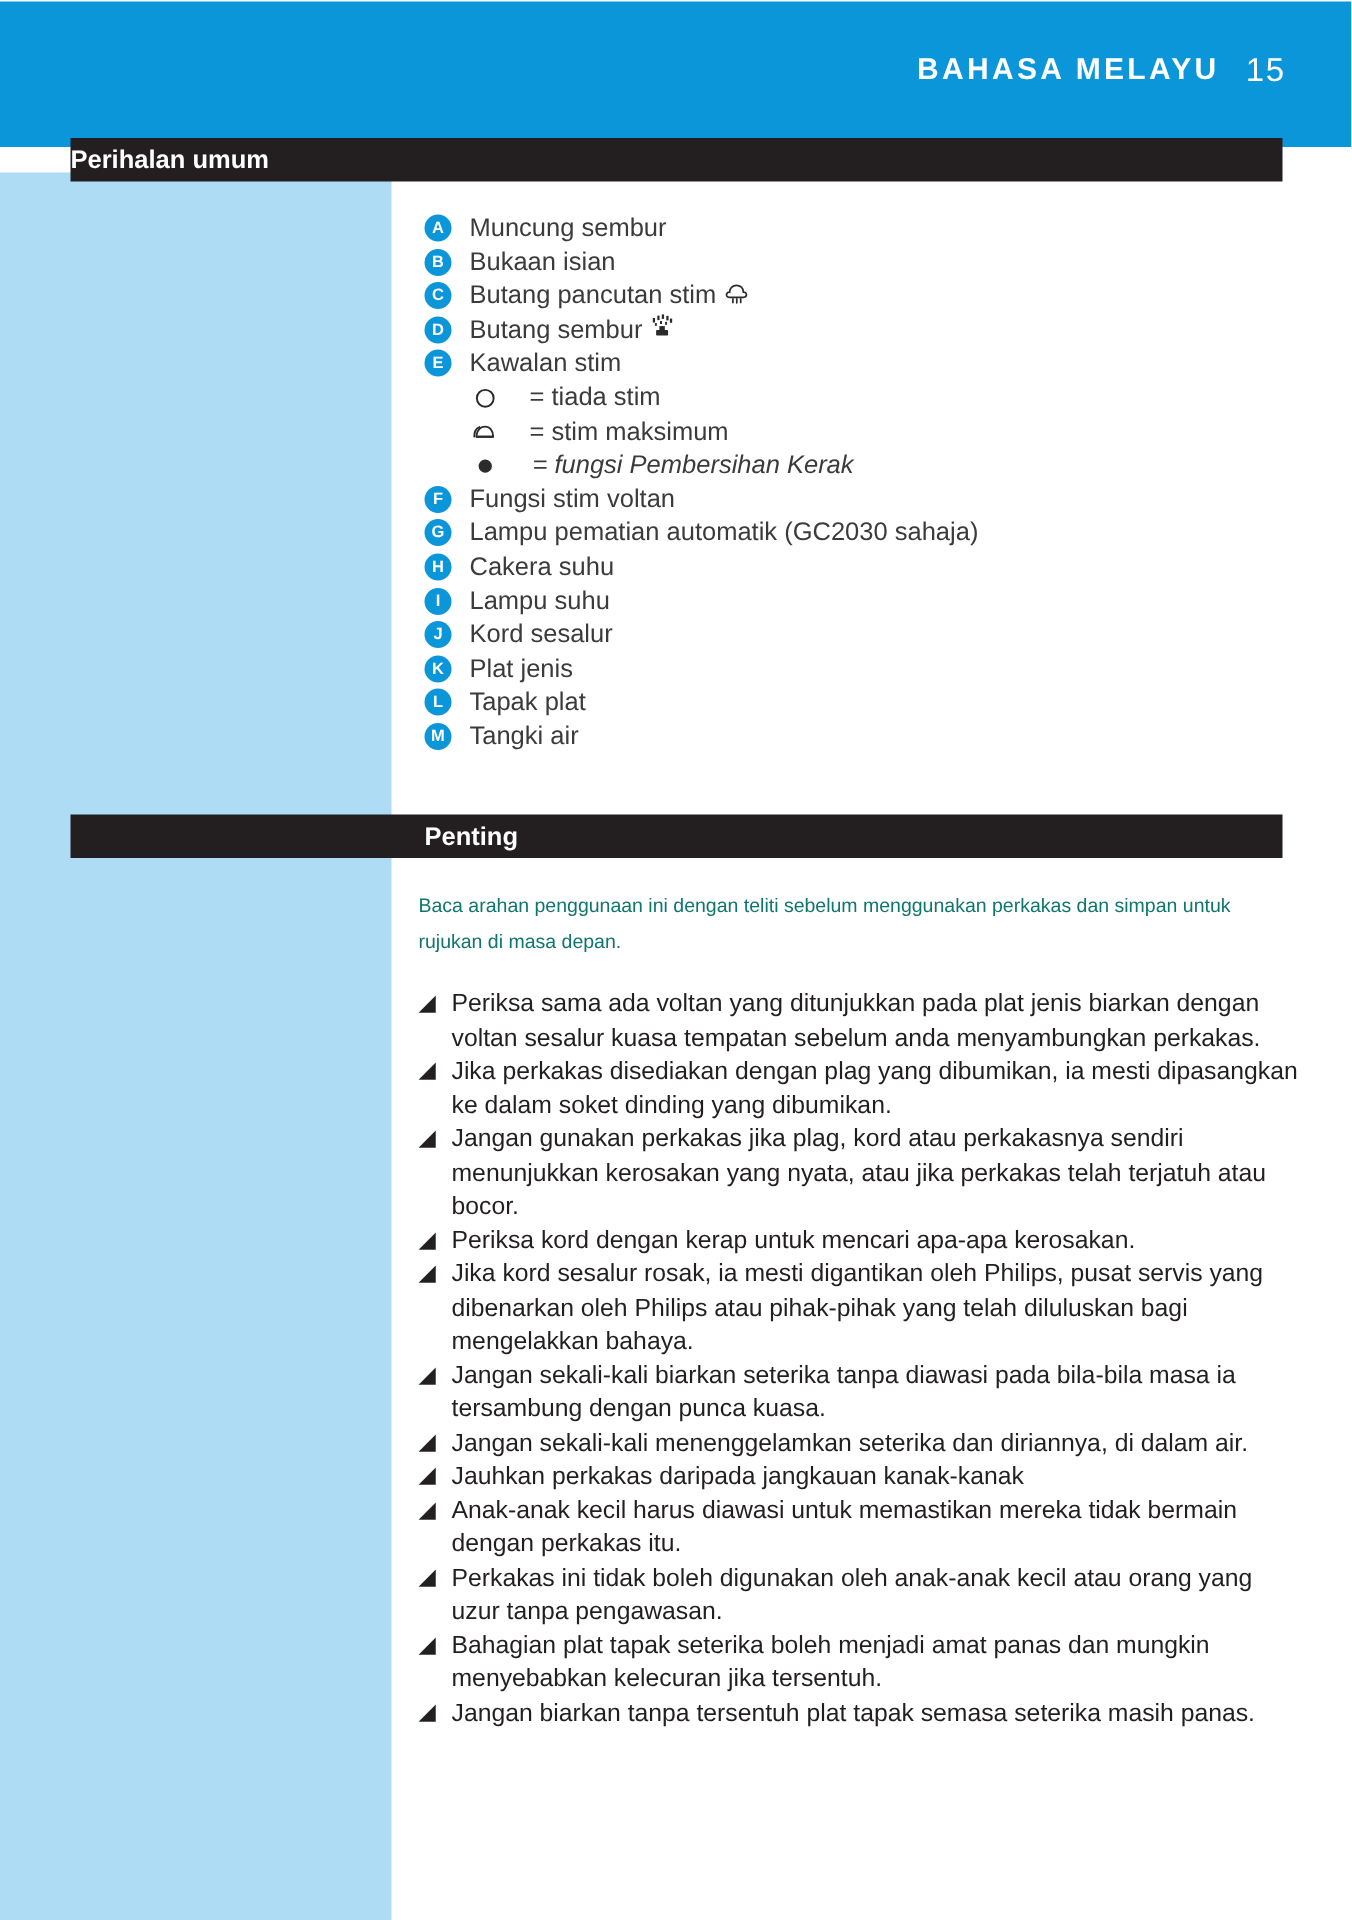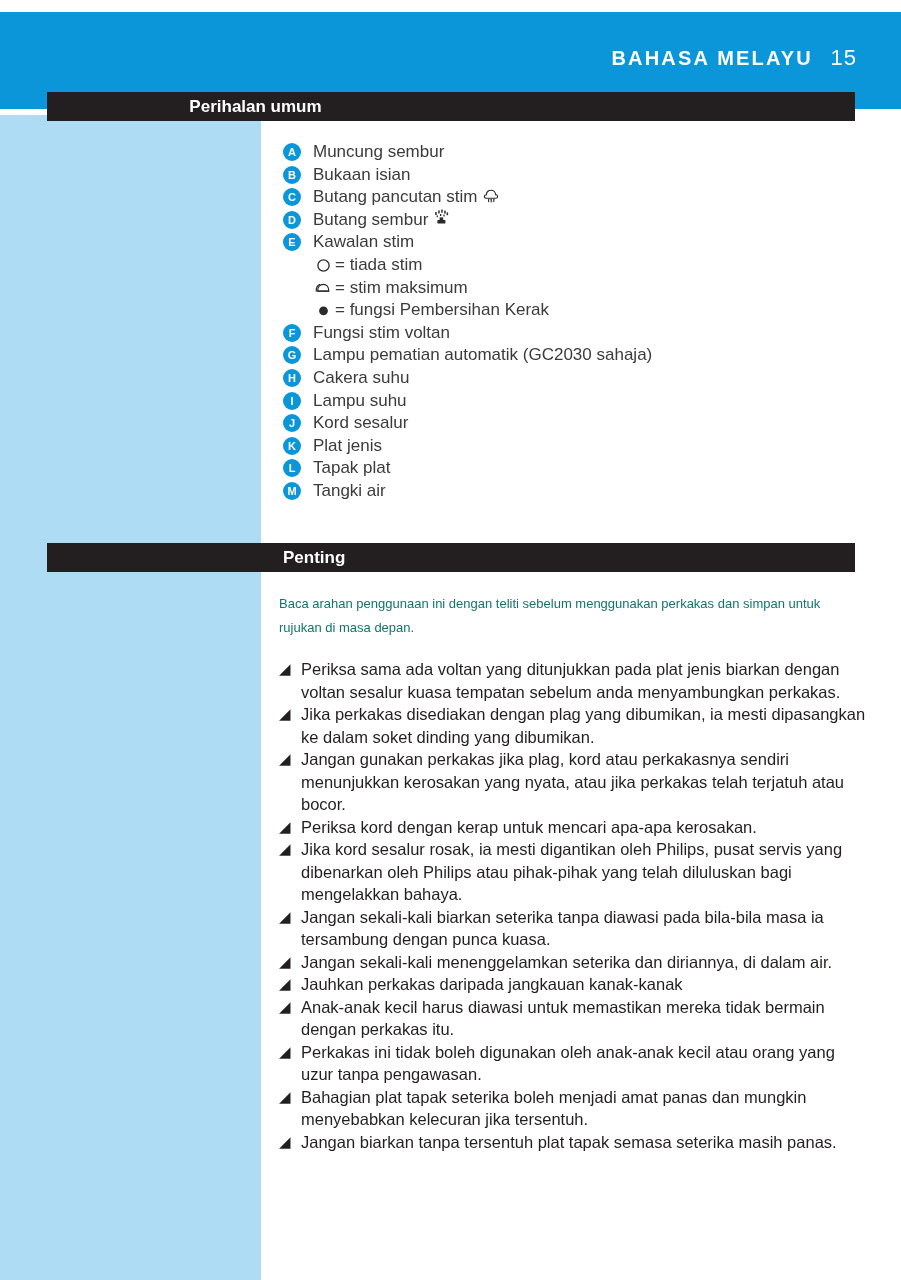--- a/index.html
+++ b/index.html
@@ -6,21 +6,21 @@
   html, body {
     width:901px; height:1280px;
     background:#ffffff;
     font-family:"Liberation Sans", sans-serif;
     overflow:hidden;
   }
   .page { position:relative; width:901px; height:1280px; background:#fff; }
 
   
   .header-band {
-    position:absolute; left:0; top:12px; width:901px; height:97px;
+    position:absolute; left:0; top:1px; width:901px; height:97px;
     background:#0b96d9;
   }
   .header-title {
     position:absolute; right:88px; top:46px;
     transform:translateY(-50%);
     color:#ffffff;
     font-size:20px; font-weight:bold; letter-spacing:2.2px;
   }
   .header-page {
     position:absolute; right:44px; top:46px;
@@ -37,21 +37,21 @@
   
   .bar {
     position:absolute; left:47px; width:808px; height:29px;
     background:#231f20;
   }
   .bar-label {
     position:absolute; top:50%; transform:translateY(-50%);
     color:#ffffff; font-size:17px; font-weight:bold;
   }
   #bar-umum { top:92px; }
-  #bar-umum .bar-label { left:0; width:417px; text-align:center; }
+  #bar-umum .bar-label { left:0; width:417px; text-align:left; }
   #bar-penting { top:543px; }
   #bar-penting .bar-label { left:236px; }
 
   
   .parts-list { position:absolute; left:283px; top:141px; width:600px; }
   .part-row {
     display:flex; align-items:flex-start;
     height:22.6px;
   }
   .badge {
@@ -71,21 +71,21 @@
   
   .sub-row {
     display:flex; align-items:center;
     height:22.6px; padding-left:30px;
     font-size:17px; color:#3b3b3b;
   }
   .sym {
     display:inline-flex; align-items:center; justify-content:center;
     width:20px; height:18px; flex:0 0 auto;
   }
-  .sub-text { margin-left:2px; white-space:nowrap; }
+  .sub-text { margin-left:20px; white-space:nowrap; }
 
   
   .intro {
     position:absolute; left:279px; top:592px; width:580px;
     font-size:13px; line-height:23.5px; color:#0f766e;
   }
   .warn-list { position:absolute; left:279px; top:658px; width:590px; }
   .warn-item {
     display:flex; align-items:flex-start;
     margin-bottom:0px;
@@ -204,21 +204,21 @@
       </span>
       <span class="sub-text">= stim maksimum</span>
     </div>
 
     <div class="sub-row">
       <span class="sym">
         <svg width="15" height="15" viewBox="0 0 15 15">
           <circle cx="7.5" cy="7.8" r="4.4" fill="#2b2b2b"></circle>
         </svg>
       </span>
-      <span class="sub-text" style="margin-left:2px;">= fungsi Pembersihan Kerak</span>
+      <span class="sub-text" style="margin-left:22px;font-style:italic;">= fungsi Pembersihan Kerak</span>
     </div>
 
     <div class="part-row">
       <span class="badge">F</span>
       <span class="part-label">Fungsi stim voltan</span>
     </div>
     <div class="part-row">
       <span class="badge">G</span>
       <span class="part-label">Lampu pematian automatik (GC2030 sahaja)</span>
     </div>

